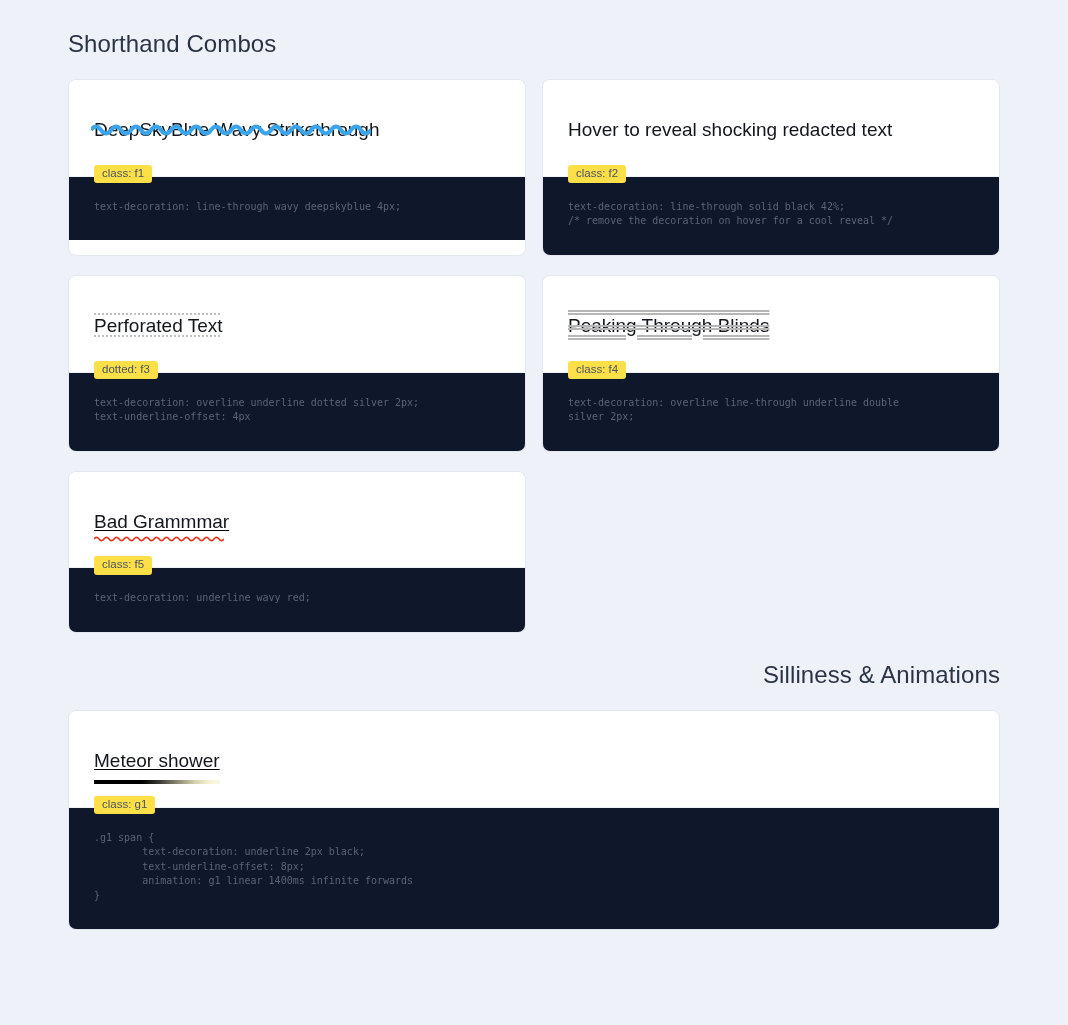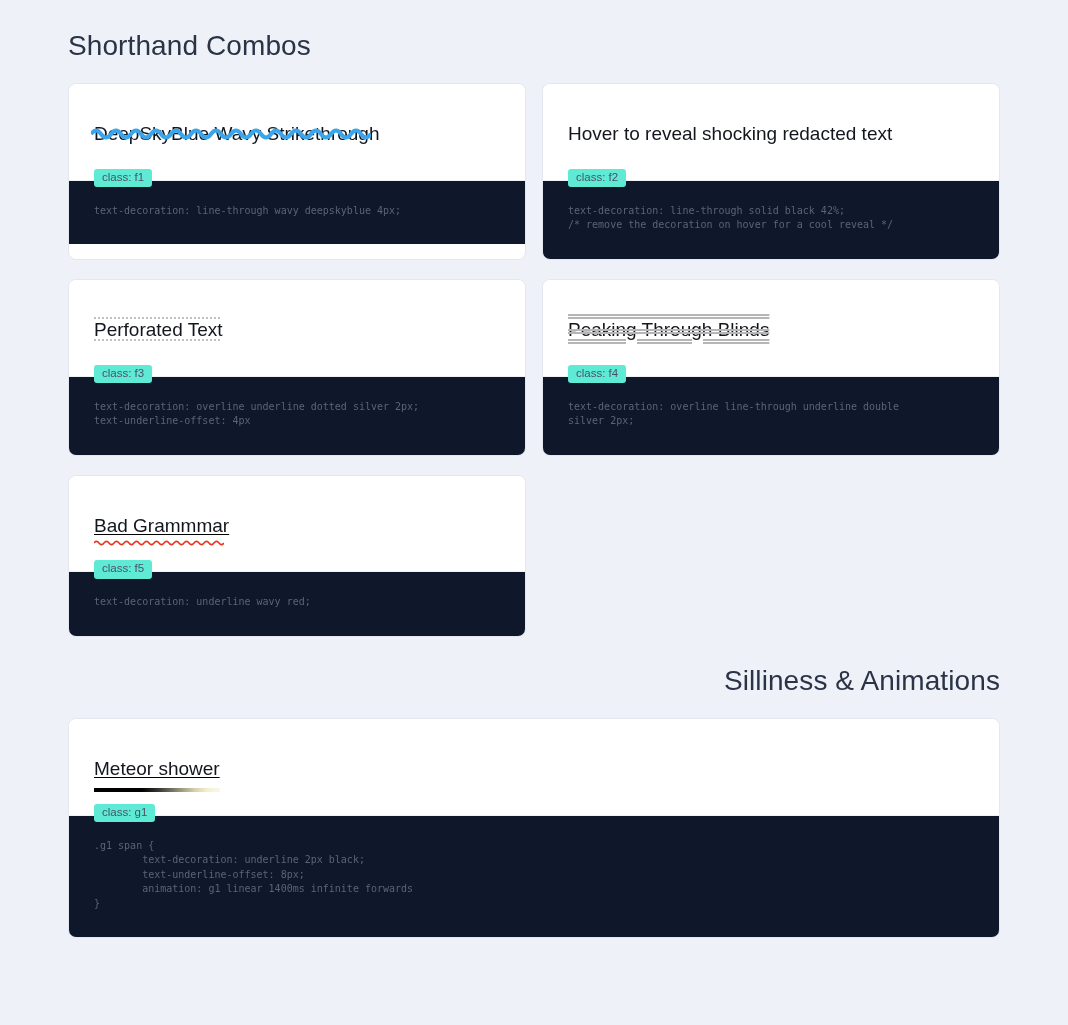--- a/index.html
+++ b/index.html
@@ -7,21 +7,21 @@
     margin: 0; padding: 0;
     width: 1068px; height: 1025px;
     overflow: hidden;
     background: #eef1f7;
     font-family: "Liberation Sans", sans-serif;
     -webkit-font-smoothing: antialiased;
   }
   .page { padding: 0 68px; }
 
   .section-heading {
-    font-size: 28px;
+    font-size: 24px;
     font-weight: 400;
     color: #2b3347;
     margin: 0;
     letter-spacing: 0.1px;
   }
   #sec-shorthand-heading { padding-top: 30px; }
   #sec-silliness-heading { padding-top: 28px; text-align: right; }
 
   .card-grid {
     display: grid;
@@ -119,21 +119,21 @@
   .badge-row {
     position: relative;
     height: 0;
   }
   .badge {
     position: absolute;
     left: 25px;
     top: -11px;
     font-size: 11.5px;
     color: #4a5366;
-    background: #5eead4;
+    background: #fde047;
     border-radius: 3px;
     padding: 3px 8px 4px 8px;
     line-height: 1;
     white-space: nowrap;
     z-index: 2;
   }
 
   .card-code {
     background: #0f172a;
     border-top: 1px solid #eef1f6;
@@ -179,21 +179,21 @@
       </div>
       <div class="card-code">text-decoration: line-through solid black 42%;
 /* remove the decoration on hover for a cool reveal */</div>
     </div>
 
     <div class="card">
       <div class="card-demo">
         <span class="demo-text demo-f3">Perforated Text</span>
       </div>
       <div class="badge-row">
-        <span class="badge">class: f3</span>
+        <span class="badge">dotted: f3</span>
       </div>
       <div class="card-code">text-decoration: overline underline dotted silver 2px;
 text-underline-offset: 4px</div>
     </div>
 
     <div class="card">
       <div class="card-demo">
         <span class="demo-text demo-f4">Peaking Through Blinds</span>
       </div>
       <div class="badge-row">

